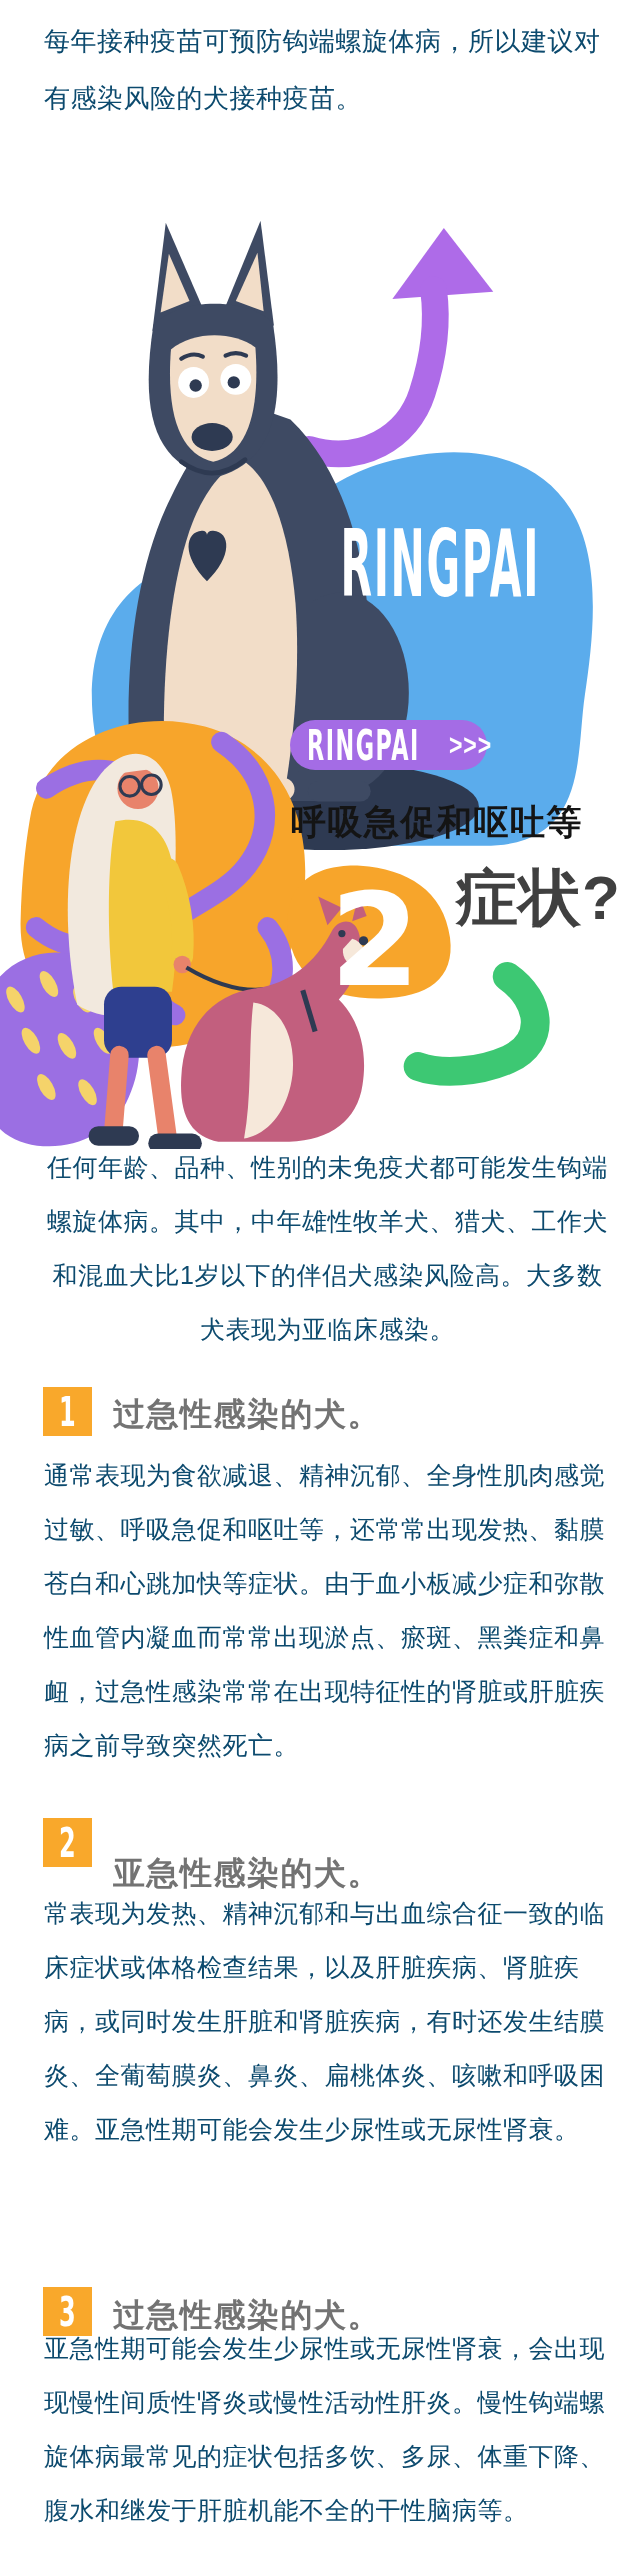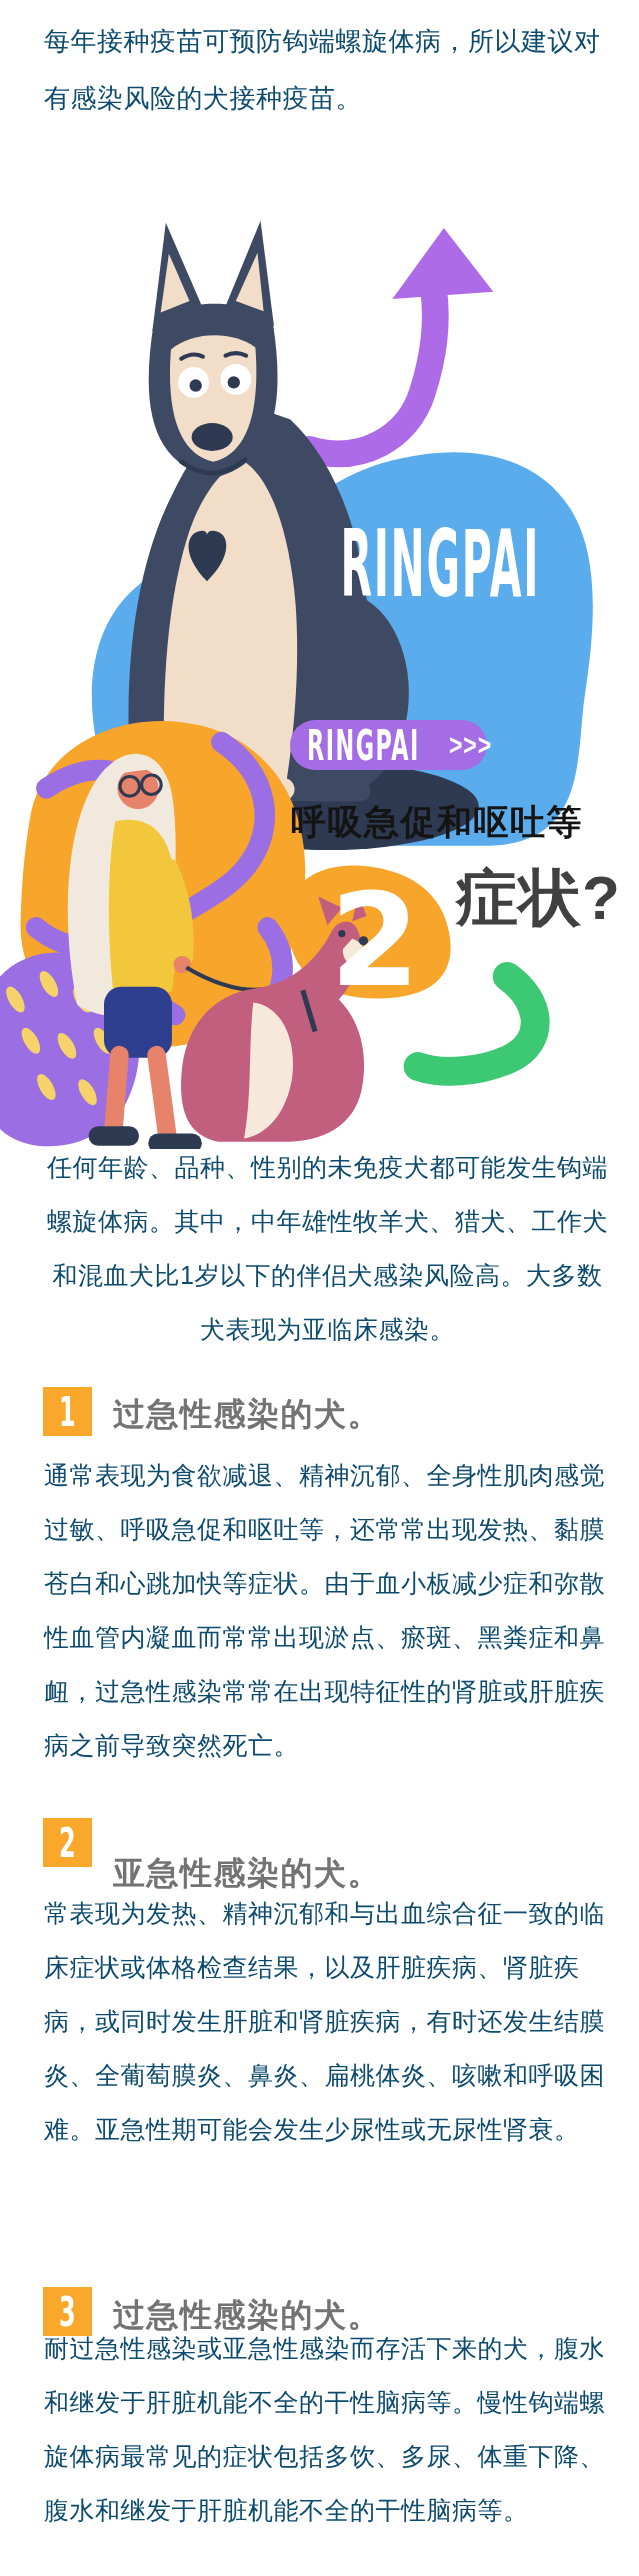--- a/index.html
+++ b/index.html
@@ -149,16 +149,16 @@
   <div class="numbox" style="top:1818px;">
     <span>2</span>
     </div>
   <div class="item-title" style="top:1824px;margin-top:28px;">亚急性感染的犬。</div>
   <div class="para" style="top:1886px;">常表现为发热、精神沉郁和与出血综合征一致的临床症状或体格检查结果，以及肝脏疾病、肾脏疾病，或同时发生肝脏和肾脏疾病，有时还发生结膜炎、全葡萄膜炎、鼻炎、扁桃体炎、咳嗽和呼吸困难。亚急性期可能会发生少尿性或无尿性肾衰。</div>
 
   <div class="numbox" style="top:2287px;">
     <span>3</span>
     </div>
   <div class="item-title" style="top:2294px;">过急性感染的犬。</div>
-  <div class="para" style="top:2321px;">耐过急性感染或亚急性感染而存活下来的犬，腹水和继发于肝脏机能不全的干性脑病等。慢性钩端螺旋体病最常见的症状包括多饮、多尿、体重下降、腹水和继发于肝脏机能不全的干性脑病等。</div>
+  <div class="para" style="top:2321px;">亚急性期可能会发生少尿性或无尿性肾衰，会出现现慢性间质性肾炎或慢性活动性肝炎。慢性钩端螺旋体病最常见的症状包括多饮、多尿、体重下降、腹水和继发于肝脏机能不全的干性脑病等。</div>
 
 </div>
 
 
 </body></html>

